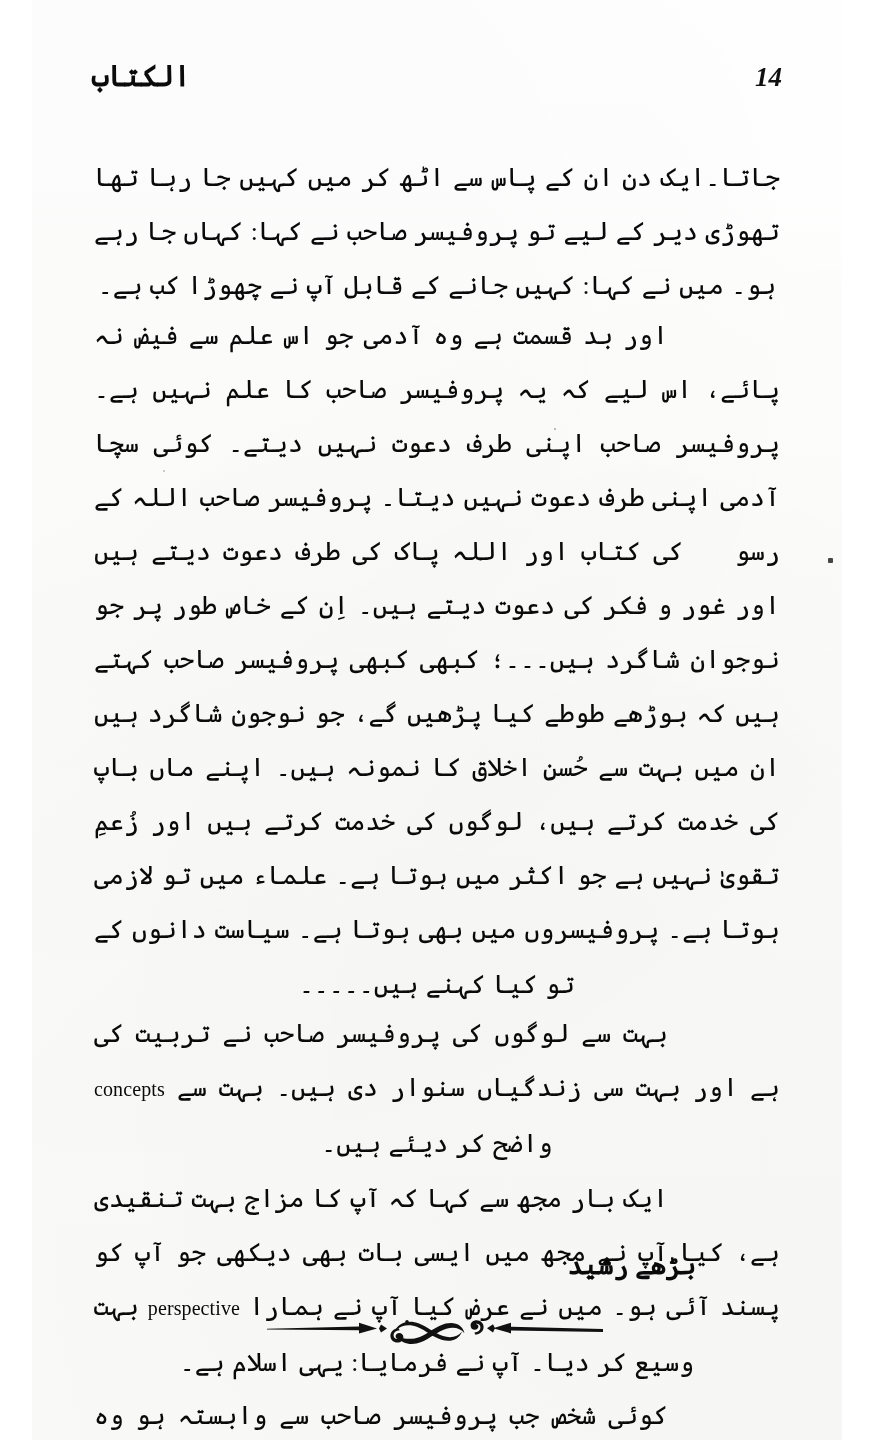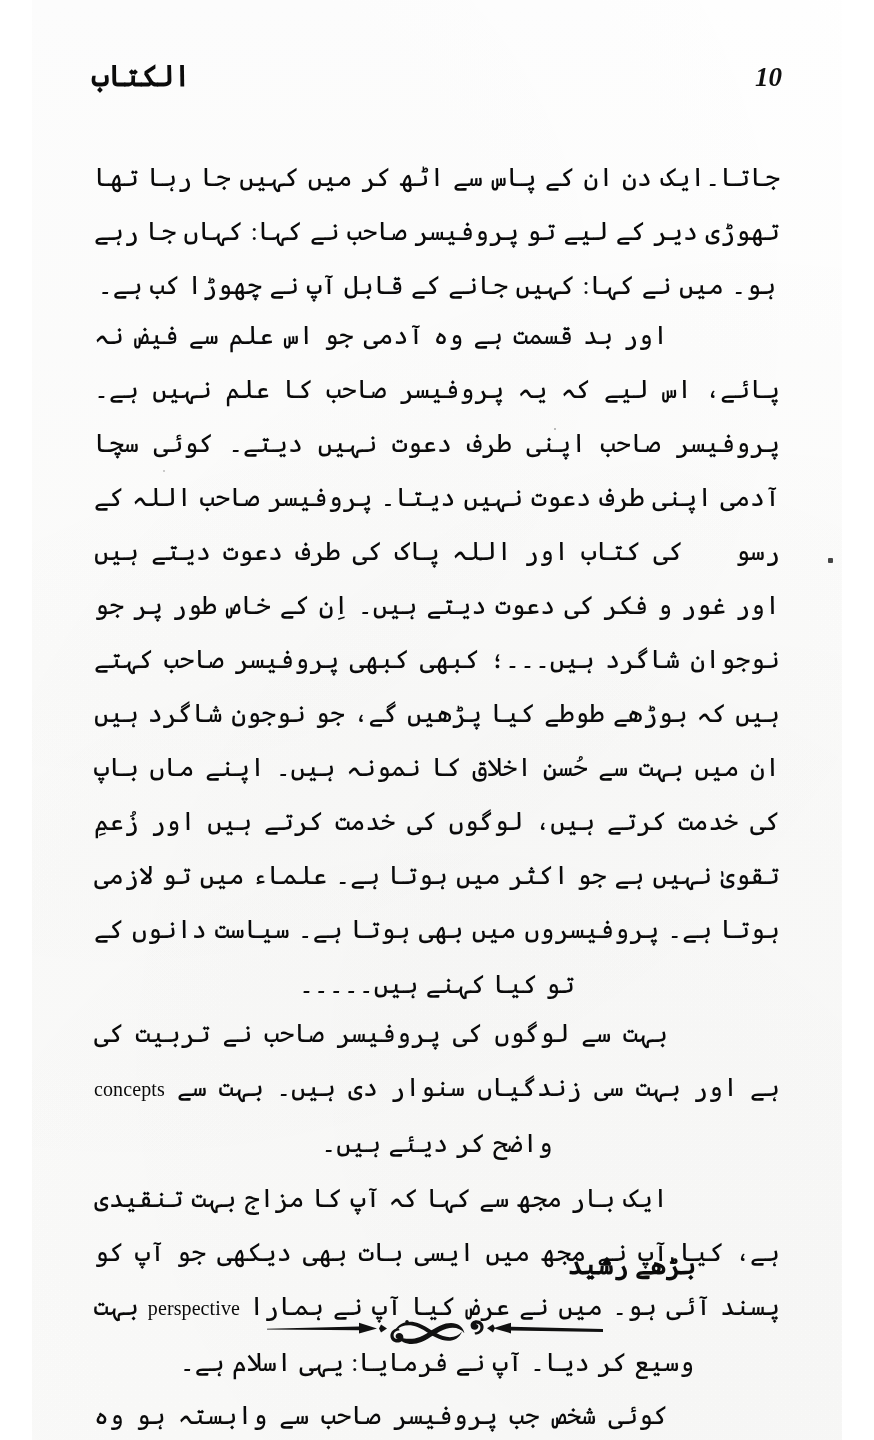--- a/index.html
+++ b/index.html
@@ -162,21 +162,21 @@
   <span class="speck s1"></span>
   <span class="speck s2"></span>
   <span class="speck s3"></span>
   <span class="speck s4"></span>
   <span class="speck s5"></span>
   <span class="speck s6"></span>
   <span class="speck s7"></span>
 
   <div class="running-head">
     <div class="head-title">الکتاب</div>
-    <div class="folio">10</div>
+    <div class="folio">14</div>
   </div>
 
   <div class="body-block">
 
     <p class="para">جاتا۔ایک دن ان کے پاس سے اٹھ کر میں کہیں جا رہا تھا تھوڑی دیر کے لیے تو پروفیسر صاحب نے کہا: کہاں جا رہے ہو۔ میں نے کہا: کہیں جانے کے قابل آپ نے چھوڑا کب ہے۔</p>
 
     <p class="para indent">اور بد قسمت ہے وہ آدمی جو اس علم سے فیض نہ پائے، اس لیے کہ یہ پروفیسر صاحب کا علم نہیں ہے۔ پروفیسر صاحب اپنی طرف دعوت نہیں دیتے۔ کوئی سچا آدمی اپنی طرف دعوت نہیں دیتا۔ پروفیسر صاحب اللہ کے رسولؐ کی کتاب اور اللہ پاک کی طرف دعوت دیتے ہیں اور غور و فکر کی دعوت دیتے ہیں۔ اِن کے خاص طور پر جو نوجوان شاگرد ہیں۔۔۔؛ کبھی کبھی پروفیسر صاحب کہتے ہیں کہ بوڑھے طوطے کیا پڑھیں گے، جو نوجون شاگرد ہیں ان میں بہت سے حُسنِ اخلاق کا نمونہ ہیں۔ اپنے ماں باپ کی خدمت کرتے ہیں، لوگوں کی خدمت کرتے ہیں اور زُعمِ تقویٰ نہیں ہے جو اکثر میں ہوتا ہے۔ علماء میں تو لازمی ہوتا ہے۔ پروفیسروں میں بھی ہوتا ہے۔ سیاست دانوں کے تو کیا کہنے ہیں۔۔۔۔۔</p>
 
     <p class="para indent">
       <span>بہت سے لوگوں کی پروفیسر صاحب نے تربیت کی ہے اور بہت سی زندگیاں سنوار دی ہیں۔ بہت سے </span><span class="latin">concepts</span><span> واضح کر دیئے ہیں۔</span>

